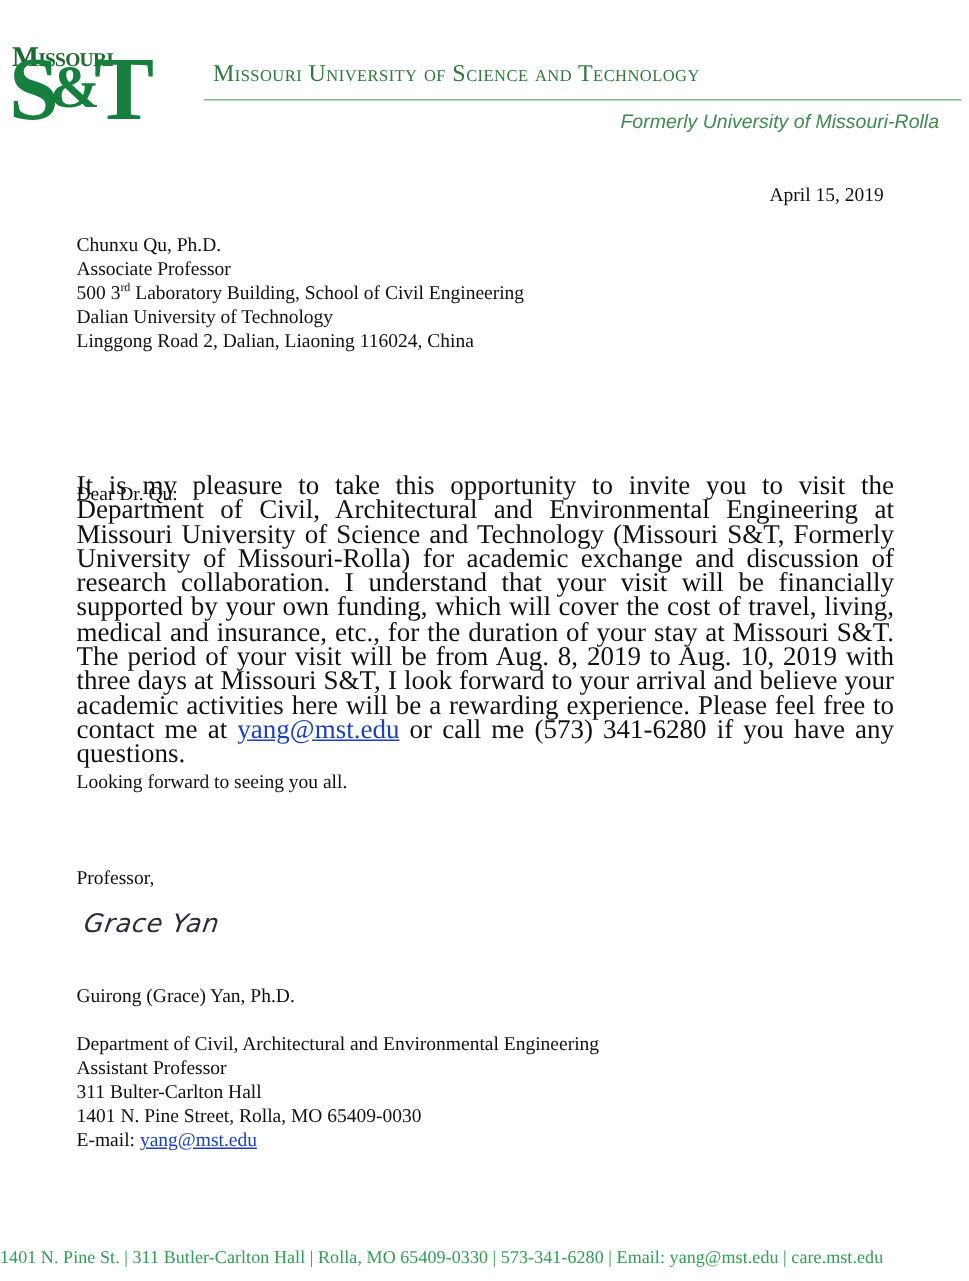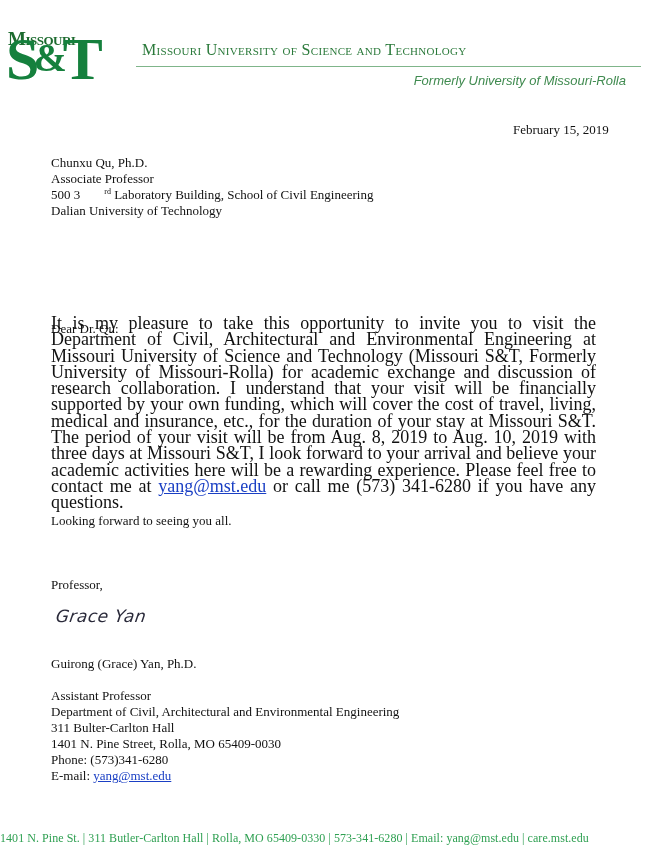--- a/index.html
+++ b/index.html
@@ -65,21 +65,21 @@
 
     
     .txt {
       font-size: 13px;
       line-height: 16px;
       white-space: nowrap;
     }
     .date { left: 513px; top: 122px; }
     .addr { left: 51px; top: 155px; }
     .addr div { height: 16px; }
-    .addr sup { font-size: 8px; line-height: 0; vertical-align: 5px; margin-left: 24px; }
+    .addr sup { font-size: 8px; line-height: 0; vertical-align: 5px; }
     .salutation { left: 51px; top: 288px; margin-top: 33px; }
     .para {
       left: 51px; top: 315px;
       width: 545px;
       white-space: normal;
       text-align: justify;
       font-size: 18px;
       line-height: 16.3px;
     }
     .link {
@@ -119,40 +119,40 @@
 <div class="abs logo-missouri">
   <span style="font-variant: small-caps;">Missouri</span>
 </div>
 <div class="abs logo-st">
   <span>S</span><span class="amp">&amp;</span><span>T</span>
 </div>
 <div class="abs univ-name">Missouri University of Science and Technology</div>
 <div class="abs header-rule"></div>
 <div class="abs formerly">Formerly University of Missouri-Rolla</div>
 
-<div class="abs txt date">February 15, 2019</div>
+<div class="abs txt date">April 15, 2019</div>
 
 <div class="abs txt addr">
   <div>Chunxu Qu, Ph.D.</div>
   <div>Associate Professor</div>
   <div><span>500 3</span><sup>rd</sup><span> Laboratory Building, School of Civil Engineering</span></div>
   <div>Dalian University of Technology</div>
+  <div>Linggong Road 2, Dalian, Liaoning 116024, China</div>
 </div>
 
 <div class="abs txt salutation">Dear Dr. Qu:</div>
 
 <div class="abs para"><span>It is my pleasure to take this opportunity to invite you to visit the Department of Civil, Architectural and Environmental Engineering at Missouri University of Science and Technology (Missouri S&amp;T, Formerly University of Missouri-Rolla) for academic exchange and discussion of research collaboration. I understand that your visit will be financially supported by your own funding, which will cover the cost of travel, living, medical and insurance, etc., for the duration of your stay at Missouri S&amp;T. The period of your visit will be from Aug. 8, 2019 to Aug. 10, 2019 with three days at Missouri S&amp;T, I look forward to your arrival and believe your academic activities here will be a rewarding experience. Please feel free to contact me at </span><a class="link">yang@mst.edu</a><span> or call me (573) 341-6280 if you have any questions.</span></div>
 
 <div class="abs txt closing-line">Looking forward to seeing you all.</div>
 <div class="abs txt sincerely">Professor,</div>
 <div class="abs signature">Grace Yan</div>
 <div class="abs txt signer">Guirong (Grace) Yan, Ph.D.</div>
 
 <div class="abs txt sig-block">
+  <div>Department of Civil, Architectural and Environmental Engineering</div>
   <div>Assistant Professor</div>
-  <div>Department of Civil, Architectural and Environmental Engineering</div>
   <div>311 Bulter-Carlton Hall</div>
   <div>1401 N. Pine Street, Rolla, MO 65409-0030</div>
-  <div>Phone: (573)341-6280</div>
   <div><span>E-mail: </span><a class="link">yang@mst.edu</a></div>
 </div>
 
 <div class="abs footer">1401 N. Pine St.  | 311 Butler-Carlton Hall |  Rolla, MO 65409-0330  | 573-341-6280  | Email: yang@mst.edu  |  care.mst.edu</div>
 
 </body></html>

